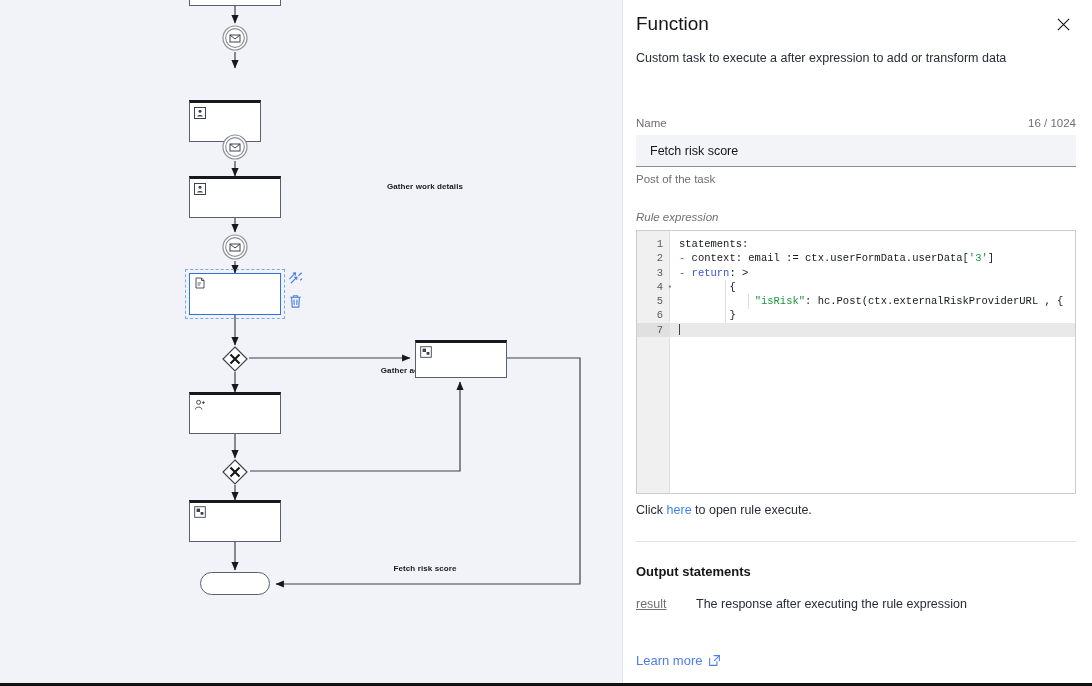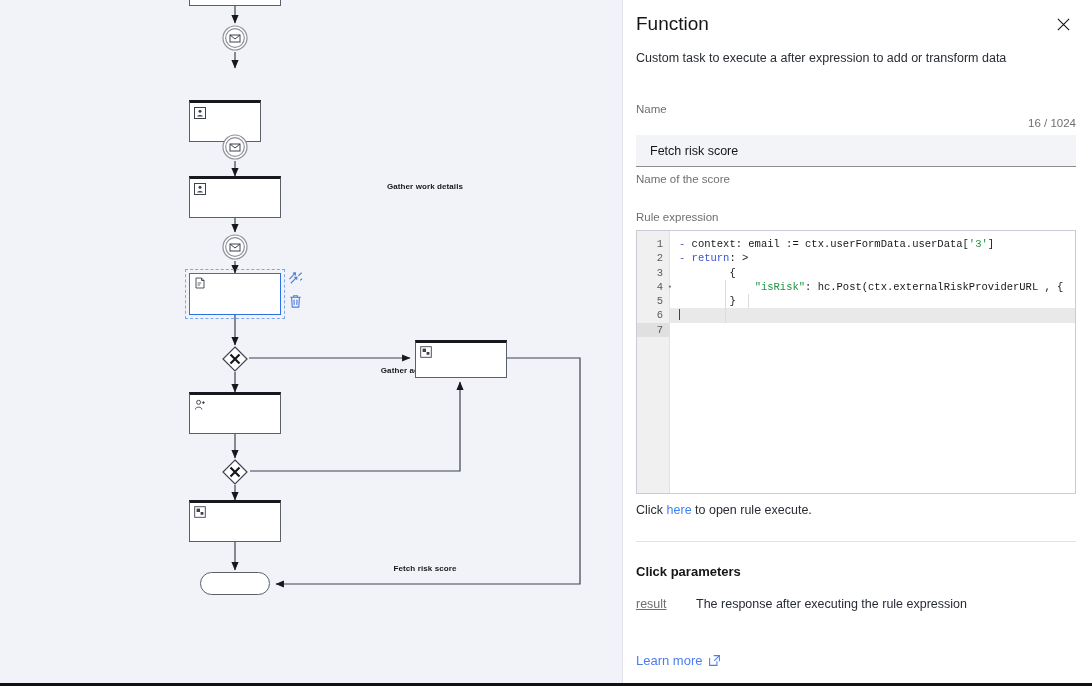--- a/index.html
+++ b/index.html
@@ -121,21 +121,21 @@
   #panel-desc {
     font-size: 12.5px;
     color: #282c34;
     margin-top: 14px;
     line-height: 17px;
   }
 
   .field-row {
     display: flex;
     justify-content: space-between;
-    align-items: center;
+    align-items: flex-end;
     margin-top: 22px;
   }
   .field-label {
     font-size: 11.5px;
     color: #6f6f6f;
   }
   .char-count {
     font-size: 11.5px;
     color: #6f6f6f;
     margin-top: 28px;
@@ -153,21 +153,21 @@
     color: #161616;
     padding: 0 14px;
     outline: none;
   }
   .helper-text {
     font-size: 11.5px;
     color: #6f6f6f;
     margin-top: 6px;
   }
 
-  #rule-label { margin-top: 26px; }
+  #rule-label { margin-top: 26px; font-style: italic; }
 
   
   #editor {
     margin-top: 7px;
     height: 264px;
     background: #ffffff;
     border: 1px solid #c9ccd2;
     box-sizing: border-box;
     display: flex;
     overflow: hidden;
@@ -468,55 +468,56 @@
       </div>
     </div>
 
     <div id="panel-desc">Custom task to execute a after expression to add or transform data</div>
 
     <div class="field-row">
       <span class="field-label">Name</span>
       <span class="char-count">16 / 1024</span>
     </div>
     <input class="text-input" type="text" value="Fetch risk score" style="">
-    <div class="helper-text">Name of the score</div>
+    <div class="helper-text">Post of the task</div>
 
     <div class="field-label" id="rule-label">Rule expression</div>
 
     <div id="editor">
       <div id="gutter">
         <div class="gutter-line">1</div>
         <div class="gutter-line">2</div>
         <div class="gutter-line">3</div>
         <div class="gutter-line"><span>4</span><span class="fold-marker">▾</span></div>
         <div class="gutter-line">5</div>
         <div class="gutter-line">6</div>
         <div class="gutter-line active">7</div>
       </div>
       <div id="code-area">
         <div class="indent-guide" style="left:55px; top:49px; height:43px;"></div>
         <div class="indent-guide" style="left:78px; top:63px; height:15px;"></div>
         <div id="code-lines">
+            <div class="code-line"><span class="tok-op">statements:</span></div>
             <div class="code-line"><span class="tok-dash">- </span><span class="tok-op">context: email := ctx.userFormData.userData[</span><span class="tok-str">'3'</span><span class="tok-op">]</span></div>
             <div class="code-line"><span class="tok-dash">- </span><span class="tok-kw">return</span><span class="tok-op">: &gt;</span></div>
             <div class="code-line"><span class="tok-op">        {</span></div>
             <div class="code-line"><span class="tok-op">            </span><span class="tok-str">"isRisk"</span><span class="tok-op">: hc.Post(ctx.externalRiskProviderURL , {</span></div>
             <div class="code-line"><span class="tok-op">        }</span></div>
             <div class="code-line active"><span class="cursor"></span></div>
           </div>
       </div>
     </div>
 
     <div id="rule-builder-line">
       <span>Click </span><a class="blue-link">here</a><span> to open rule execute.</span>
     </div>
 
     <div class="divider"></div>
 
-    <div id="output-title">Click parameters</div>
+    <div id="output-title">Output statements</div>
 
     <div id="output-row">
       <div class="out-key">result</div>
       <div class="out-val">The response after executing the rule expression</div>
     </div>
 
     <div id="learn-more">
       <span>Learn more</span>
       <span>
         <svg viewBox="0 0 16 16" fill="none" stroke="currentColor" stroke-width="1.3">

